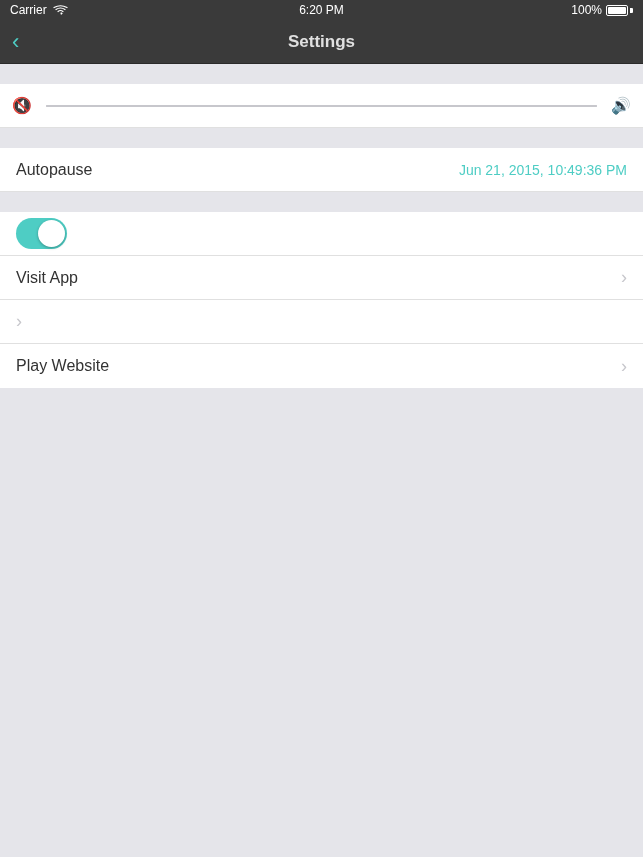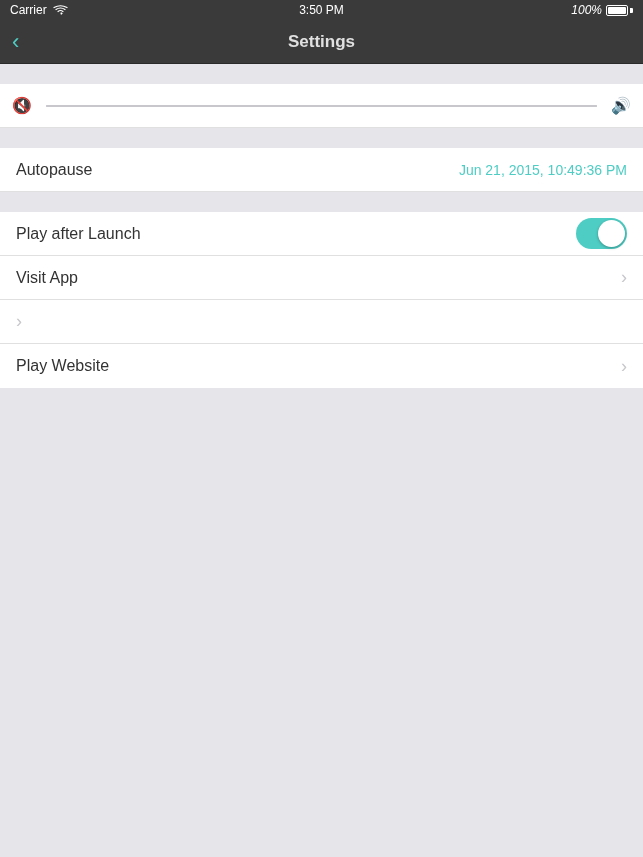--- a/index.html
+++ b/index.html
@@ -18,21 +18,21 @@
       height: 20px;
       display: flex;
       align-items: center;
       justify-content: space-between;
       padding: 0 10px;
       color: #fff;
       font-size: 12px;
     }
     .status-left { display: flex; align-items: center; gap: 6px; }
     .status-center { position: absolute; left: 50%; transform: translateX(-50%); font-size: 12px; color: #fff; }
-    .status-right { display: flex; align-items: center; gap: 4px; font-size: 12px; font-style: italic; }
+    .status-right { display: flex; align-items: center; gap: 4px; font-size: 12px; }
 
     
     .nav-bar {
       background: #3a3a3a;
       height: 44px;
       display: flex;
       align-items: center;
       justify-content: center;
       position: relative;
       border-bottom: 1px solid #2a2a2a;
@@ -200,21 +200,21 @@
 <div class="status-bar">
   <div class="status-left">
     <span>Carrier</span>
     <svg width="15" height="11" viewBox="0 0 15 11">
       <path d="M7.5 8.5 a1 1 0 1 1 0 0.01Z" fill="white"></path>
       <path d="M5 6.5 Q7.5 4.5 10 6.5" fill="none" stroke="white" stroke-width="1.2" stroke-linecap="round"></path>
       <path d="M3 4.5 Q7.5 1.5 12 4.5" fill="none" stroke="white" stroke-width="1.2" stroke-linecap="round"></path>
       <path d="M1 2.5 Q7.5 -1 14 2.5" fill="none" stroke="white" stroke-width="1.2" stroke-linecap="round"></path>
     </svg>
   </div>
-  <span class="status-center">3:50 PM</span>
+  <span class="status-center">6:20 PM</span>
   <div class="status-right">
     <span>100%</span>
     <div class="battery">
       <div class="battery-body">
           <div class="battery-fill"></div>
         </div>
       <div class="battery-tip"></div>
     </div>
   </div>
 </div>
@@ -239,21 +239,20 @@
 <div class="autopause-row">
   <span class="autopause-label">Autopause</span>
   <span class="autopause-value">Jun 21, 2015, 10:49:36 PM</span>
 </div>
 
 <div class="section-spacer"></div>
 
 <div class="settings-section">
 
   <div class="settings-row">
-    <span class="row-label">Play after Launch</span>
     <div class="toggle-container">
       <div class="toggle">
         <div class="toggle-thumb"></div>
       </div>
     </div>
   </div>
 
   <div class="settings-row">
     <span class="row-label">Visit App</span>
     <span class="row-chevron">›</span>

